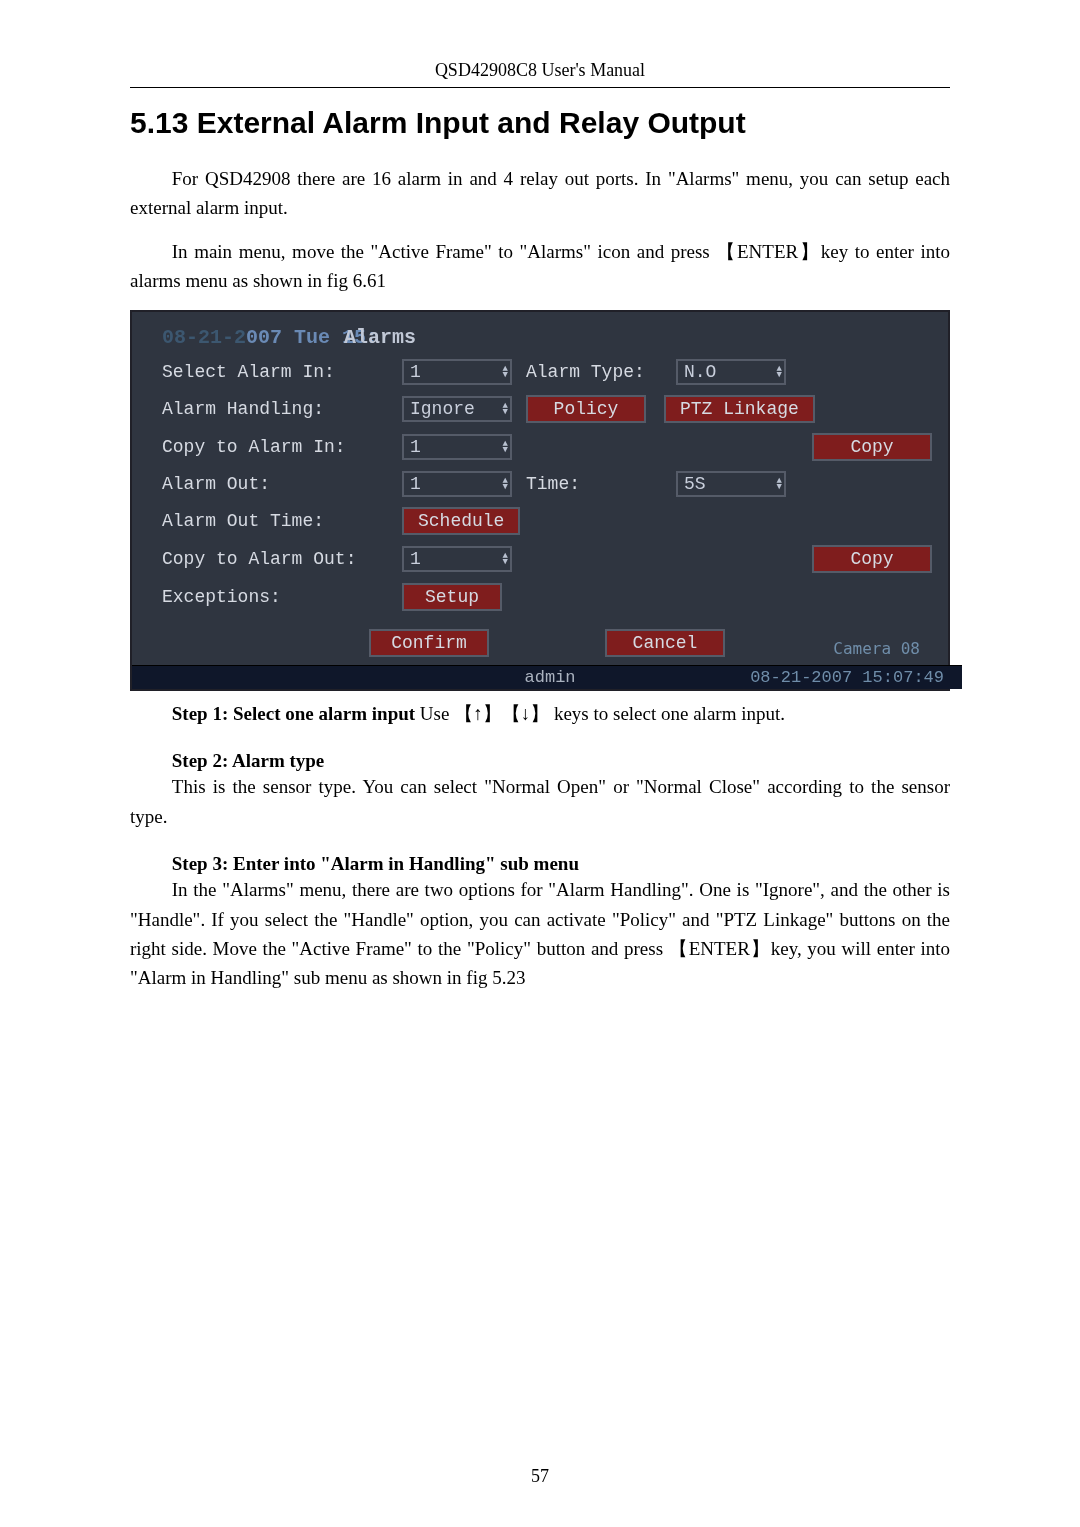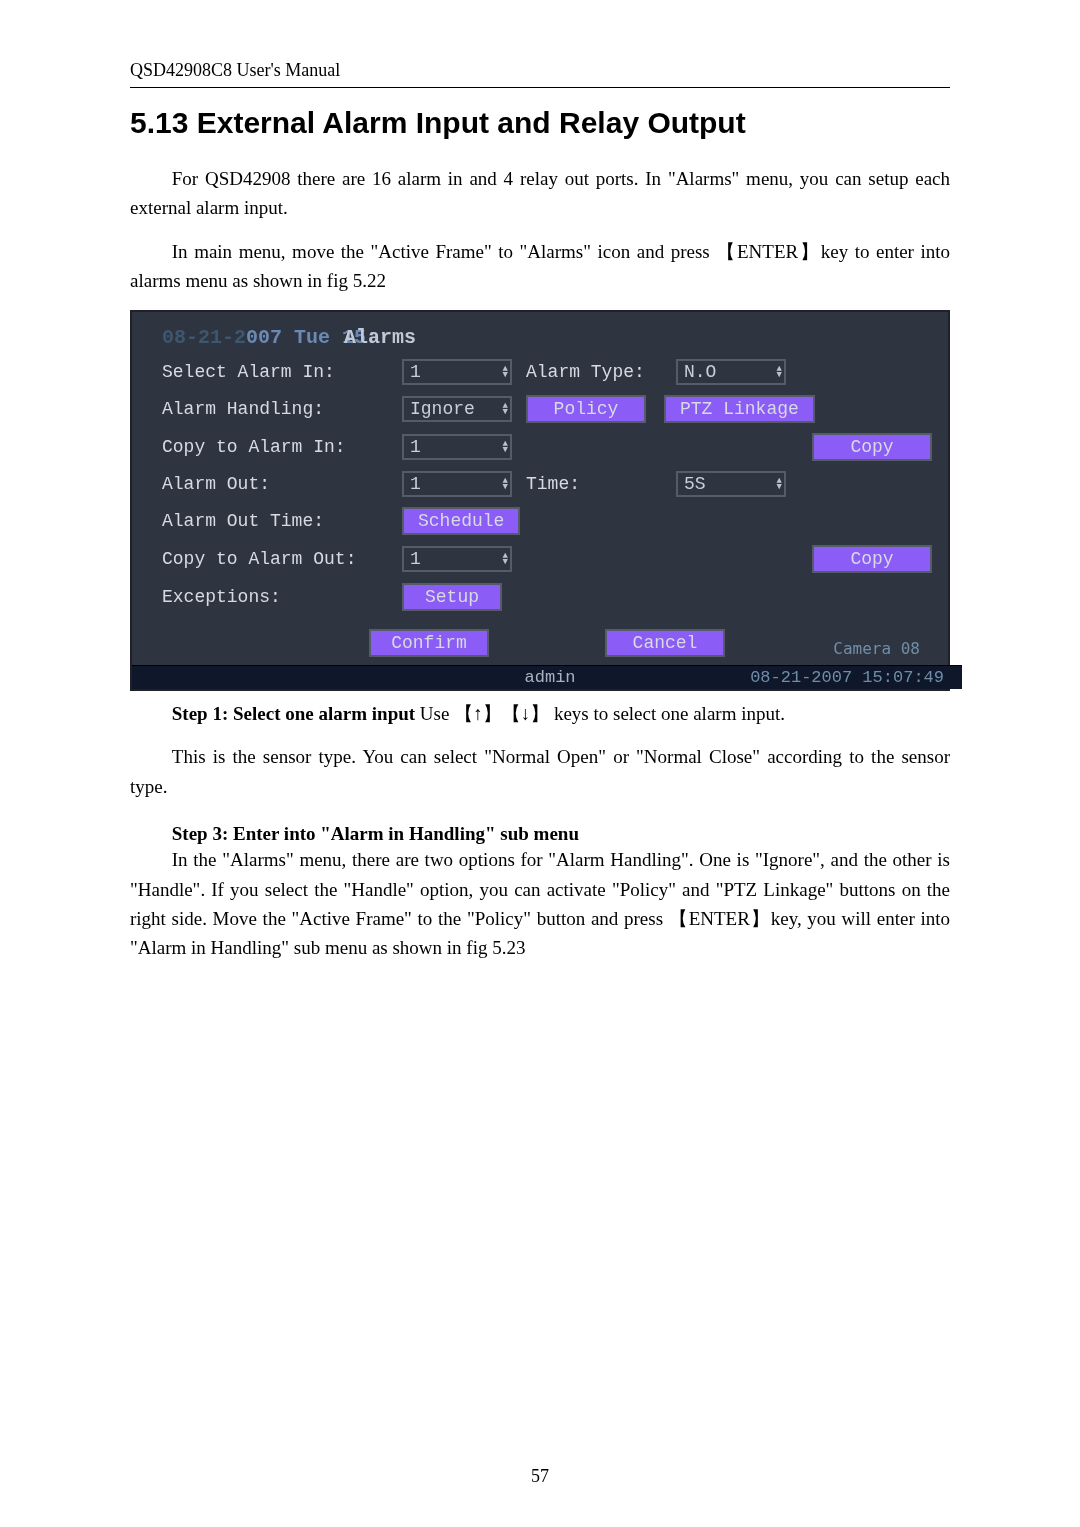--- a/index.html
+++ b/index.html
@@ -1,30 +1,30 @@
 <!DOCTYPE html>
 <html><head>
 <meta charset="utf-8">
 <style>
   html,body{margin:0;padding:0;background:#fff;font-family:"Times New Roman",serif;color:#000}
   .page{width:1080px;min-height:1527px;margin:0 auto;position:relative;box-sizing:border-box;padding:60px 130px 40px 130px}
-  .running-head{text-align:left;font-size:18px;padding-bottom:2px}
+  .running-head{text-align:center;font-size:18px;padding-bottom:2px}
   .head-rule{border:none;border-top:1.5px solid #000;margin:4px 0 18px 0}
   .h2{font-family:Arial,Helvetica,sans-serif;font-weight:bold;font-size:30px;margin:0 0 24px 0}
   .para{font-size:19px;line-height:1.55;text-align:justify;margin:0 0 14px 0;text-indent:2.2em}
   .bold{font-weight:bold}
   .ui-shot{width:820px;margin:4px auto 8px auto;background:#2f3540;border:2px solid #202028;box-sizing:border-box;padding:10px 16px 8px 30px;font-family:"Lucida Console","Courier New",monospace;color:#d6dae2;font-size:18px}
   .dt{color:#6a8ab5;font-weight:bold;font-size:20px;margin:4px 0 6px 0}
   .dt-dark{color:#3c5770}
   .row{display:flex;align-items:center;margin:10px 0}
   .lab{width:240px;color:#d6dae2}
   .lab2{width:150px;color:#d6dae2;margin-left:14px}
   .spin{display:inline-flex;align-items:center;justify-content:space-between;width:110px;height:26px;border:2px solid #555b68;background:#2f3540;color:#c9cfdc;box-sizing:border-box;padding:0 2px 0 6px;position:relative}
   .spin .arrows{display:inline-flex;flex-direction:column;line-height:6px;font-size:9px;color:#b9c1d0}
-  .btn{display:inline-flex;align-items:center;justify-content:center;height:28px;border:2px solid #555b68;background:#8b5cf6;color:#d6dae2;padding:0 14px;box-sizing:border-box}
+  .btn{display:inline-flex;align-items:center;justify-content:center;height:28px;border:2px solid #555b68;background:#7f1d1d;color:#d6dae2;padding:0 14px;box-sizing:border-box}
   .btn.big{min-width:120px}
   .gap{flex:1}
   .btnrow{display:flex;justify-content:center;gap:116px;margin:18px 0 8px 0}
   .statusbar{display:flex;align-items:center;background:#0f172a;border-top:1px solid #000;margin:4px -30px -8px -30px;padding:2px 18px;font-size:17px;color:#aab2bf}
   .statusbar .admin{flex:1;text-align:center;color:#aab2bf}
   .statusbar .camts{text-align:right;color:#6f8da9}
   .caption{text-align:center;font-size:18px;margin:6px 0 6px 0}
   .sub-head{font-weight:bold;font-size:19px;margin-top:28px}
   .h5{font-weight:bold;font-size:19px;text-indent:2.2em;margin-top:22px}
   .pagenum{position:absolute;bottom:40px;left:0;right:0;text-align:center;font-size:18px}
@@ -33,21 +33,21 @@
 </head>
 <body>
 
 <div class="page">
   <div class="running-head">QSD42908C8 User's Manual</div>
   <hr class="head-rule">
 
   <h2 class="h2">5.13  External Alarm Input and Relay Output</h2>
 
   <p class="para">For QSD42908 there are 16 alarm in and 4 relay out ports. In "Alarms" menu, you can setup each external alarm input.</p>
-  <p class="para">In main menu, move the "Active Frame" to "Alarms" icon and press 【ENTER】key to enter into alarms menu as shown in fig 5.22</p>
+  <p class="para">In main menu, move the "Active Frame" to "Alarms" icon and press 【ENTER】key to enter into alarms menu as shown in fig 6.61</p>
 
   <div class="ui-shot" style="position:relative">
     <div class="dt">
       <span class="dt-dark">08-21-2</span><span>007 Tue 15:</span><span style="position:relative;left:-34px;color:#c1c8d6">Alarms</span>
     </div>
 
     <div class="row">
       <span class="lab">Select Alarm In:</span>
       <span class="spin">
         <span>1</span>
@@ -130,19 +130,20 @@
       <span class="camts">08-21-2007 15:07:49</span>
     </div>
   </div>
 
 
 
   <p class="para">
     <span class="bold">Step 1: Select one alarm input</span><span> Use 【↑】【↓】 keys to select one alarm input.</span>
   </p>
 
+  <div class="h5">Step 2: Alarm type</div>
   <p class="para">This is the sensor type. You can select "Normal Open" or "Normal Close" according to the sensor type.</p>
 
   <div class="h5">Step 3: Enter into "Alarm in Handling" sub menu</div>
   <p class="para">In the "Alarms" menu, there are two options for "Alarm Handling".   One is "Ignore", and the other is "Handle". If you select the "Handle" option, you can activate "Policy" and "PTZ Linkage" buttons on the right side. Move the "Active Frame" to the "Policy" button and press 【ENTER】key, you will enter into "Alarm in Handling" sub menu as shown in fig 5.23</p>
 
   <div class="pagenum">57</div>
 </div>
 
 </body></html>

